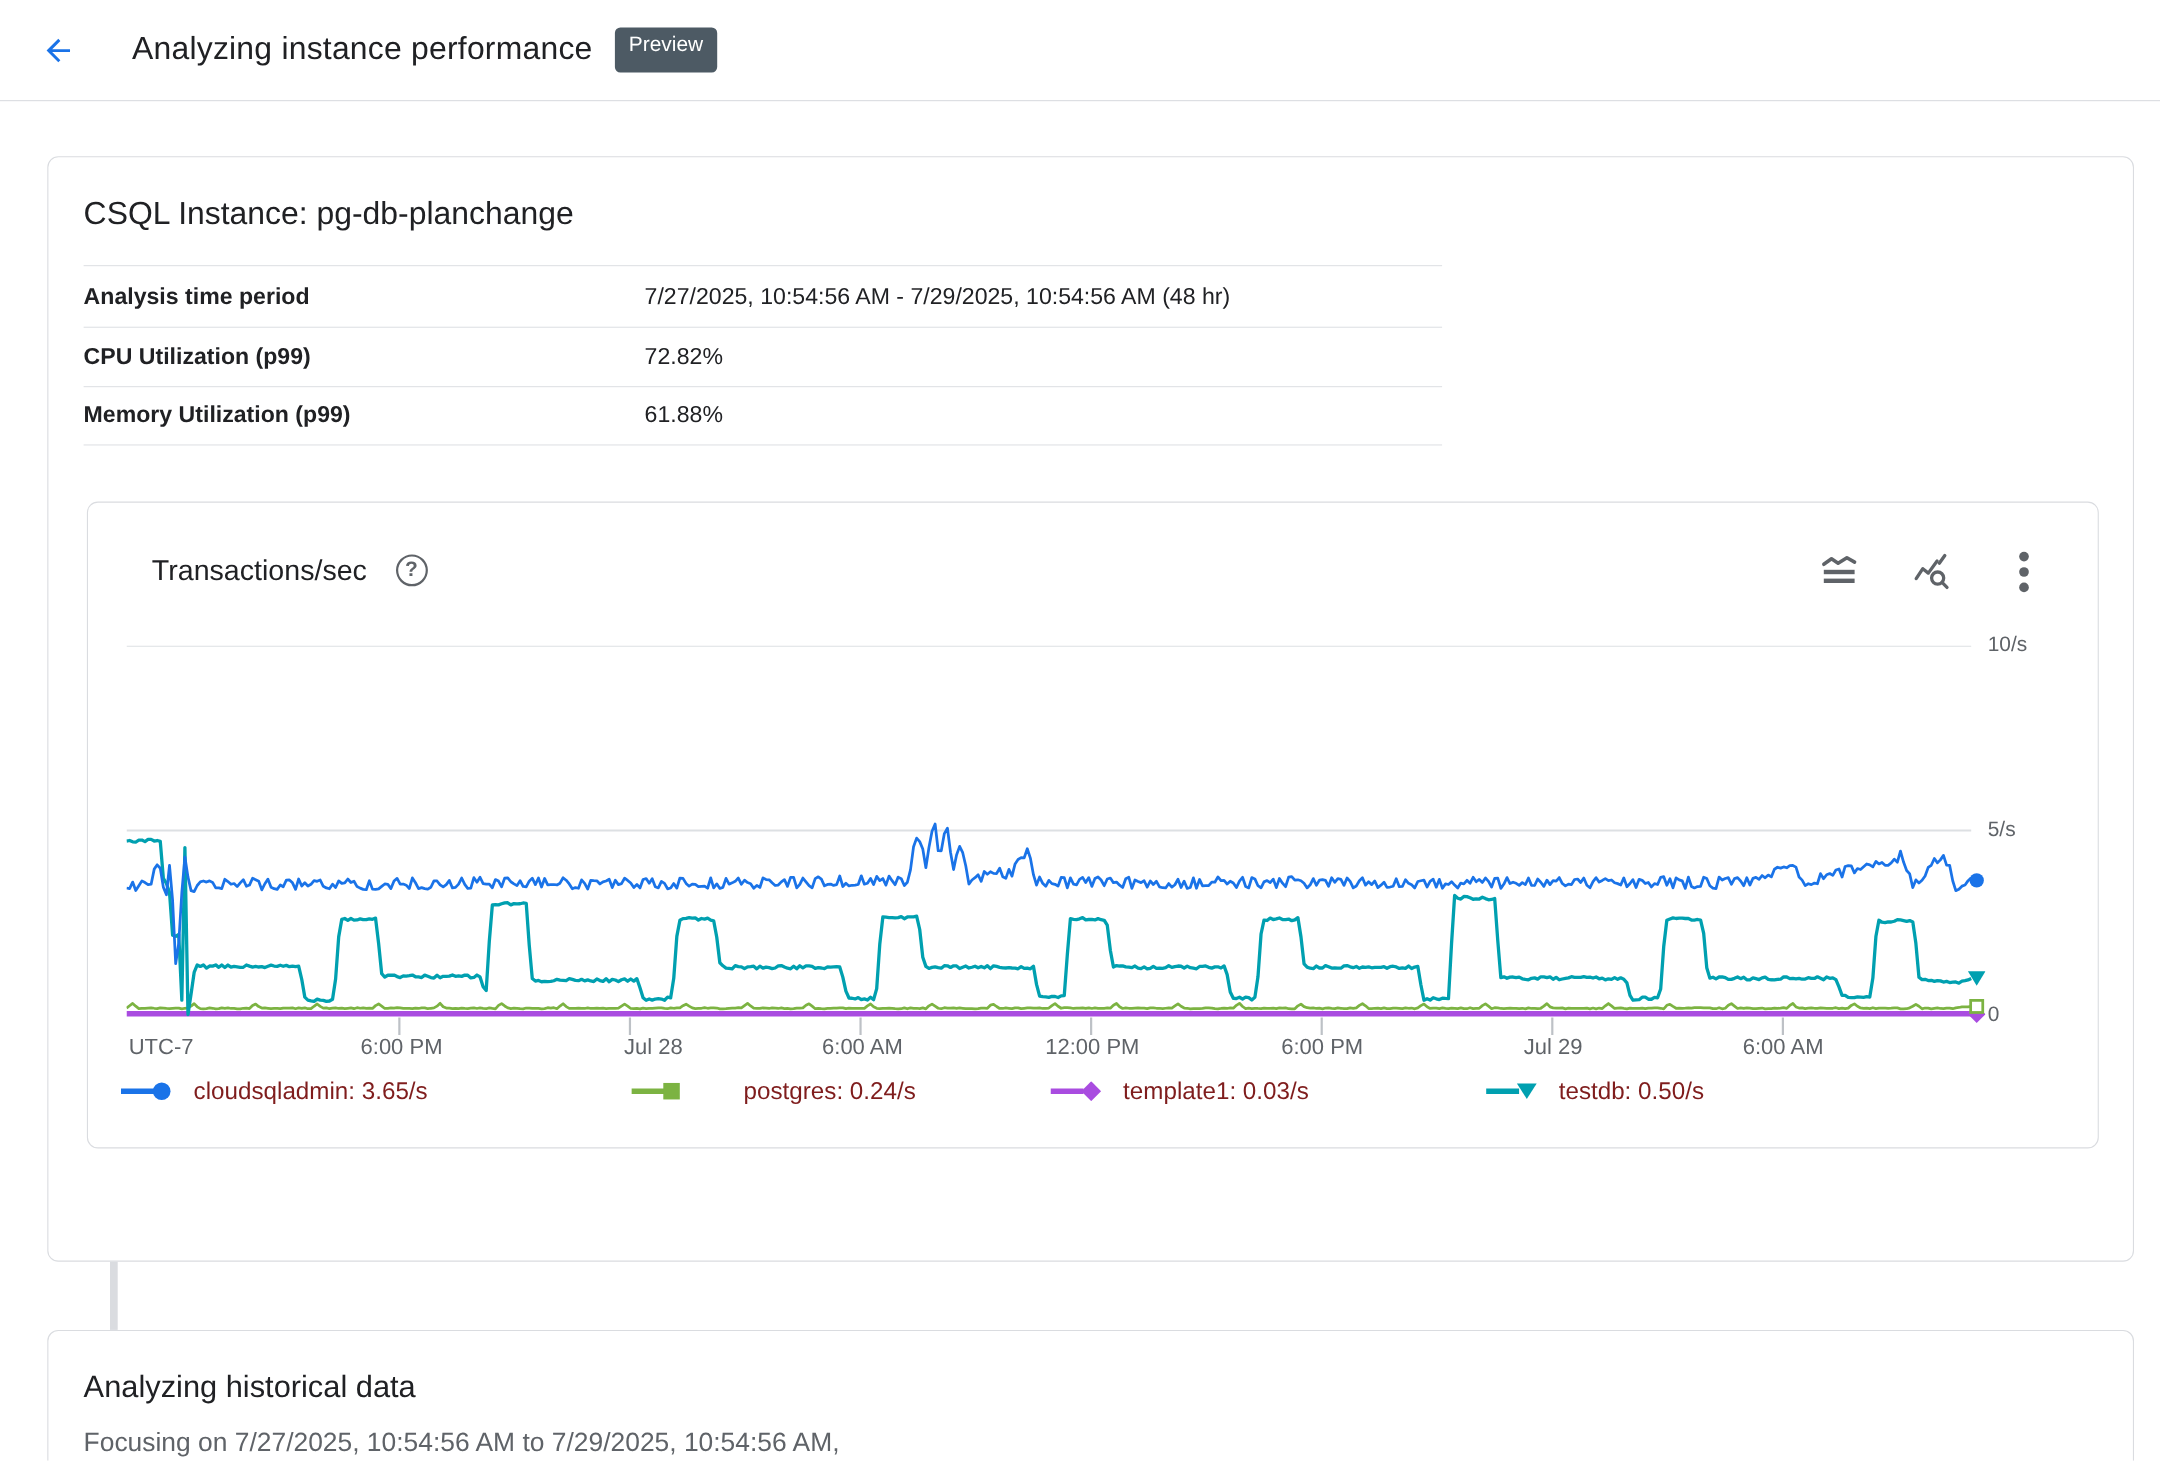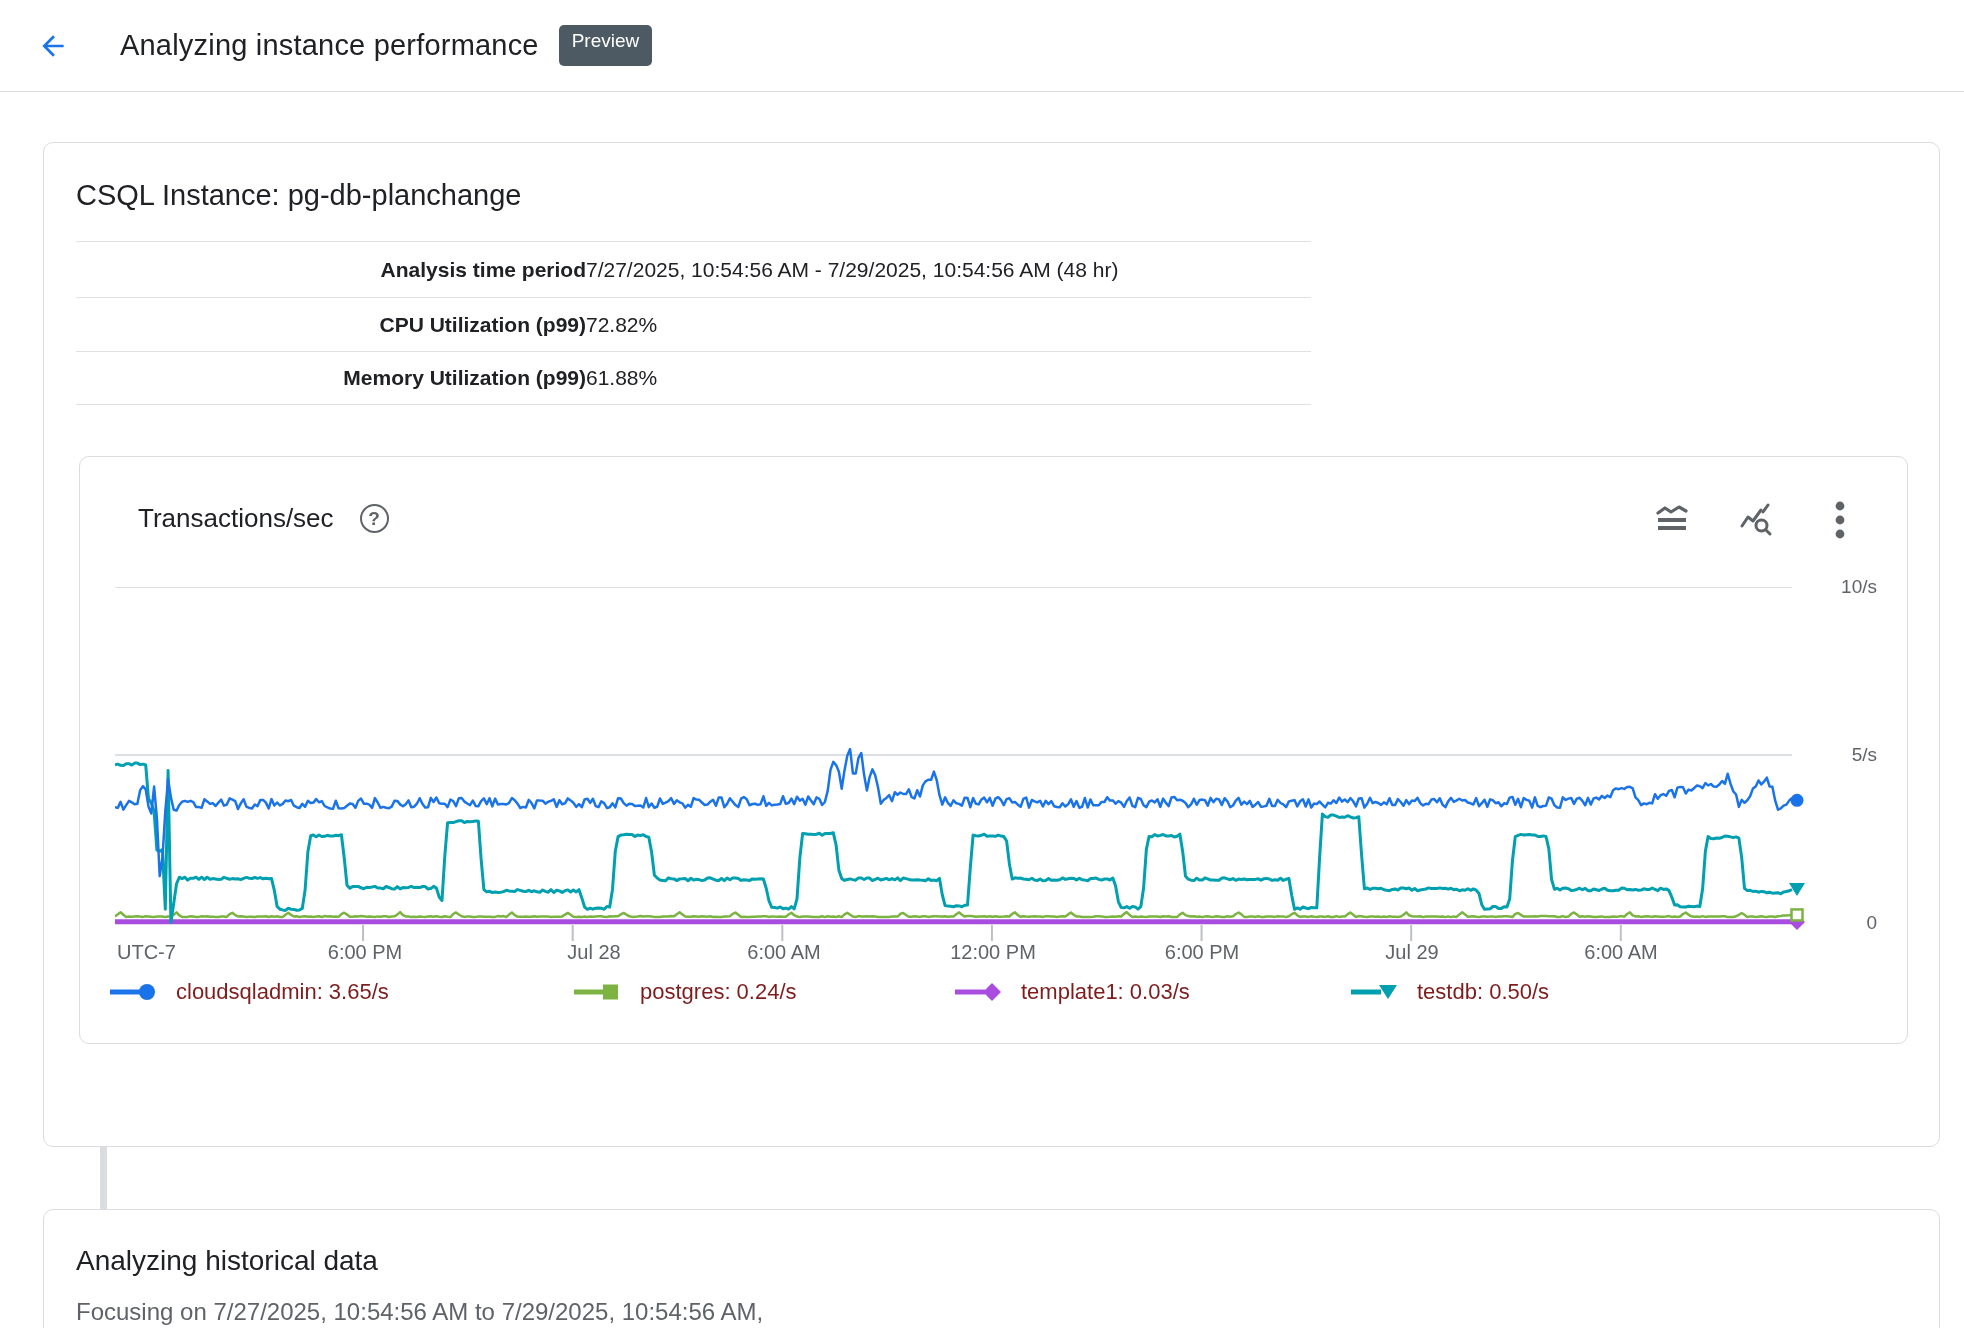--- a/index.html
+++ b/index.html
@@ -9,21 +9,21 @@
 
   
   .hdr { position:absolute; left:0; top:0; width:1964px; height:92px; background:#fff;
          border-bottom:1px solid #dadce0; display:flex; align-items:center; }
   .back { width:34px; height:34px; margin-left:36px; cursor:pointer; display:flex; align-items:center; justify-content:center; }
   .hdr-title { font-size:29px; font-weight:400; color:#202124; margin-left:50px; letter-spacing:.2px; }
   .badge { margin-left:20px; background:#4d5a64; color:#fff; font-size:19px; font-weight:500;
            padding:6px 13px 16px; border-radius:5px; line-height:1; }
 
   
-  .card { position:absolute; background:#fff; border:1px solid #dadce0; border-radius:10px;text-align:right; }
+  .card { position:absolute; background:#fff; border:1px solid #dadce0; border-radius:10px; }
   #card1 { left:43px; top:142px; width:1897px; height:1005px; }
   #card2 { left:43px; top:1209px; width:1897px; height:300px; }
   .card-title { position:absolute; left:32px; top:36px; font-size:29px; font-weight:400; color:#202124; }
 
   
   .itable { position:absolute; left:32px; top:98px; width:1235px; }
   .irow { display:flex; align-items:center; height:54px; border-top:1px solid #dfe1e5; }
   .irow:last-child { border-bottom:1px solid #dfe1e5; }
   .irow:first-child { height:56px; }
   .ilabel { width:510px; font-size:21px; font-weight:bold; color:#202124; }
@@ -153,21 +153,21 @@
       <div class="xlab xc" style="left:1332px;">Jul 29</div>
       <div class="xlab xc" style="left:1541px;">6:00 AM</div>
 
       <div class="legend-item" style="left:30px;">
         <svg width="48" height="18" class="lmark">
             <line x1="0" y1="9" x2="30" y2="9" stroke="#1a73e8" stroke-width="5"></line>
             <circle cx="37" cy="9" r="8" fill="#1a73e8"></circle>
           </svg>
         <span class="ltext">cloudsqladmin: 3.65/s</span>
       </div>
-      <div class="legend-item" style="left:494px;">
+      <div class="legend-item" style="left:494px;gap:36px;">
         <svg width="48" height="18" class="lmark">
             <line x1="0" y1="9" x2="30" y2="9" stroke="#7cb342" stroke-width="5"></line>
             <rect x="29" y="1.5" width="15" height="15" fill="#7cb342"></rect>
           </svg>
         <span class="ltext">postgres: 0.24/s</span>
       </div>
       <div class="legend-item" style="left:875px;">
         <svg width="48" height="18" class="lmark">
             <line x1="0" y1="9" x2="30" y2="9" stroke="#a94ce0" stroke-width="5"></line>
             <path d="M37 0L46 9L37 18L28 9Z" fill="#a94ce0"></path>

